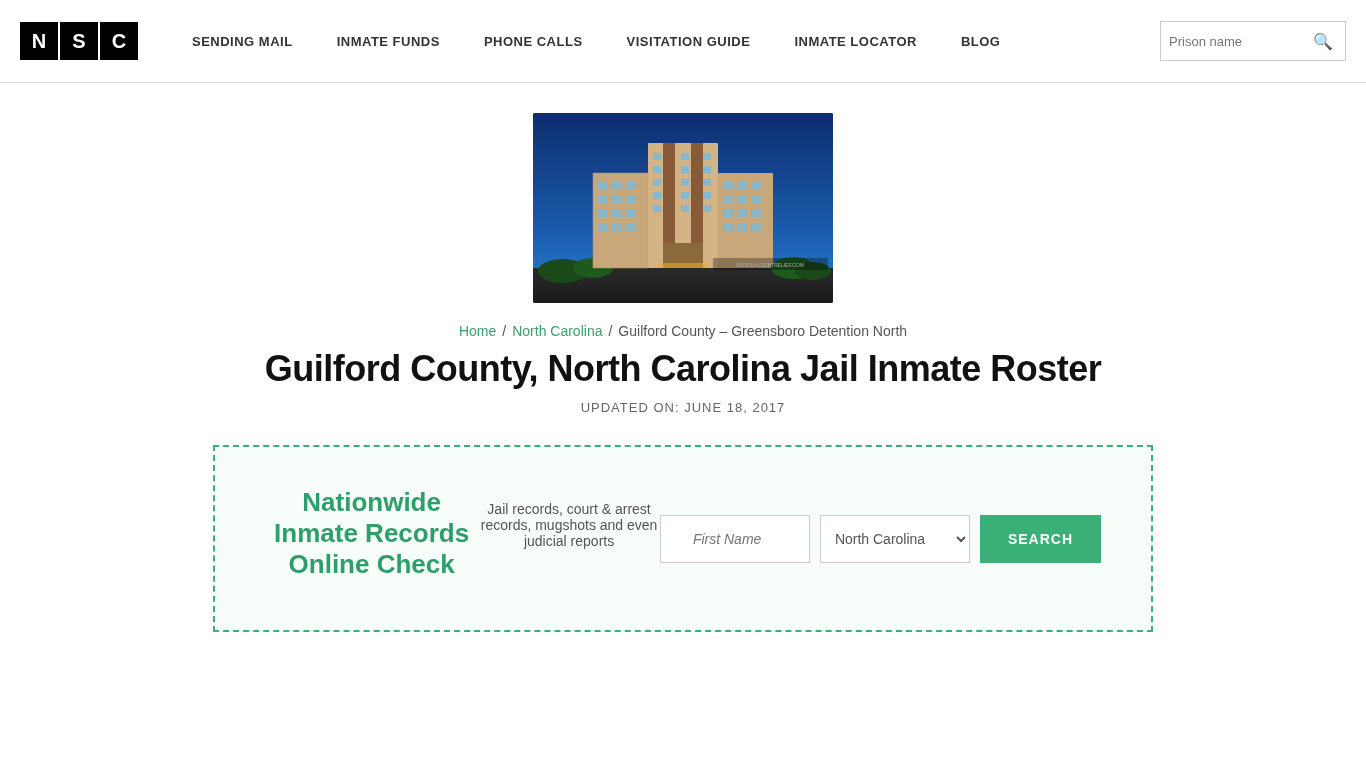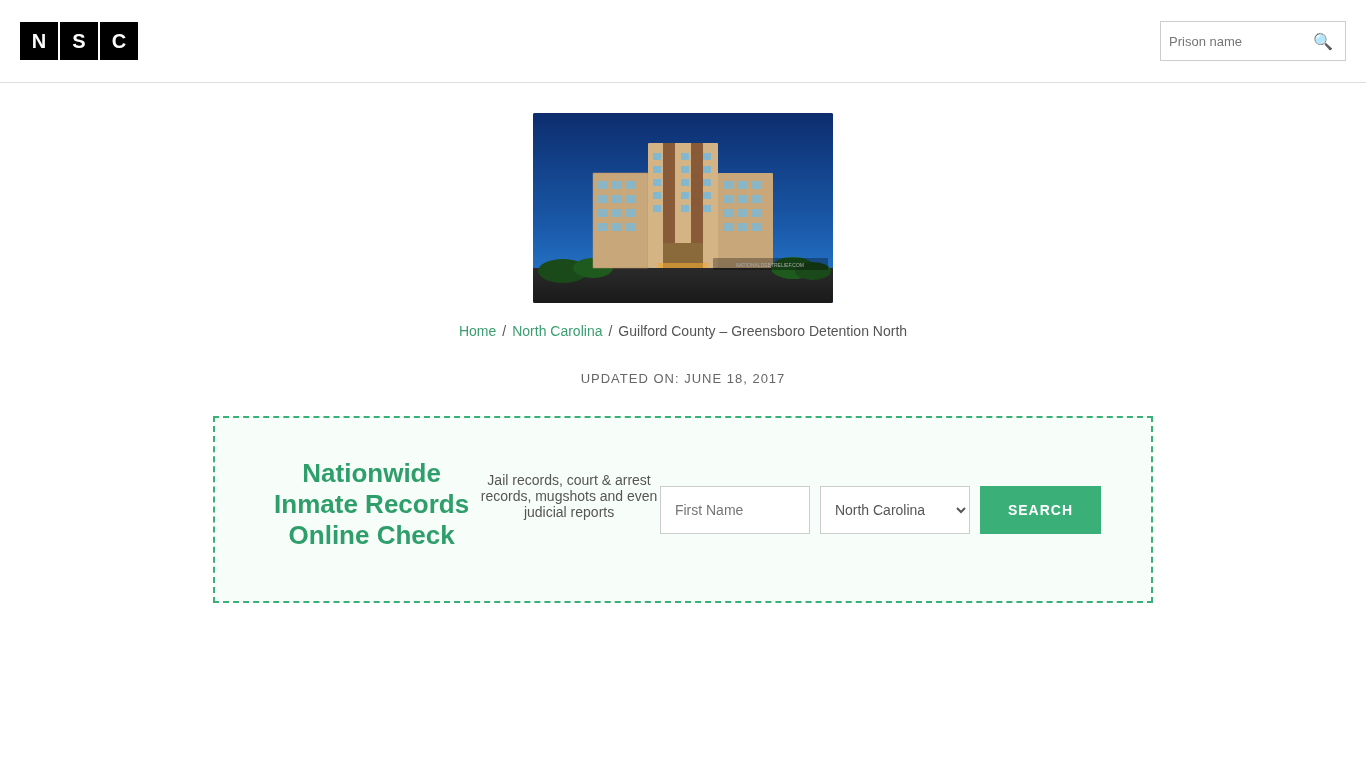--- a/index.html
+++ b/index.html
@@ -96,21 +96,21 @@
       width: 100%;
       height: 100%;
     }
 
     
     .breadcrumb {
       display: flex;
       align-items: flex-start;
       gap: 6px;
       font-size: 14px;
-      margin-bottom: 32px;
+      margin-bottom: 9px;
       color: #555;
     }
     .breadcrumb a {
       color: #3a9e6e;
       text-decoration: none;
     }
     .breadcrumb .separator { color: #555; }
     .breadcrumb .current { color: #555; }
 
     
@@ -155,25 +155,26 @@
     }
     .search-form {
       display: flex;
       align-items: center;
       gap: 10px;
     }
     .form-input {
       height: 48px;
       border: 1px solid #ccc;
       background: #fff;
-      padding: 0 14px;
+      padding: 0 32px;
       font-size: 14px;
       color: #999;
       outline: none;
       width: 150px;
+      font-style: italic;
     }
     .form-select {
       height: 48px;
       border: 1px solid #ccc;
       background: #fff;
       padding: 0 10px;
       font-size: 14px;
       color: #555;
       outline: none;
       width: 150px;
@@ -194,20 +195,28 @@
   </style>
 </head>
 <body>
 
 <header class="header">
   <div class="logo">
     <span class="logo-letter">N</span>
     <span class="logo-letter">S</span>
     <span class="logo-letter">C</span>
   </div>
+  <nav>
+    <span class="nav-item">SENDING MAIL</span>
+    <span class="nav-item">INMATE FUNDS</span>
+    <span class="nav-item">PHONE CALLS</span>
+    <span class="nav-item">VISITATION GUIDE</span>
+    <span class="nav-item">INMATE LOCATOR</span>
+    <span class="nav-item">BLOG</span>
+  </nav>
   <div class="search-box">
     <input class="search-input" type="text" placeholder="Prison name" style="">
     <button class="search-icon-btn">🔍</button>
   </div>
 </header>
 
 <main class="main-content">
 
   <div class="hero-image-container">
     <svg class="building-svg" viewBox="0 0 300 190" xmlns="http://www.w3.org/2000/svg">
@@ -295,20 +304,21 @@
   </div>
 
   <div class="breadcrumb">
     <a href="#">Home</a>
     <span class="separator">/</span>
     <a href="#">North Carolina</a>
     <span class="separator">/</span>
     <span class="current">Guilford County – Greensboro Detention North</span>
   </div>
 
+  <h1 class="page-title">Guilford County, North Carolina Jail Inmate Roster</h1>
   <p class="updated-text">UPDATED ON: JUNE 18, 2017</p>
 
   <div class="search-panel">
     <h2 class="panel-title">Nationwide Inmate Records Online Check</h2>
     <p class="panel-subtitle">Jail records, court &amp; arrest records, mugshots and even judicial reports</p>
     <div class="search-form">
       <input class="form-input" type="text" placeholder="First Name" style="">
       <select class="form-select">
         <option>North Carolina</option>
         <option>Alabama</option>

